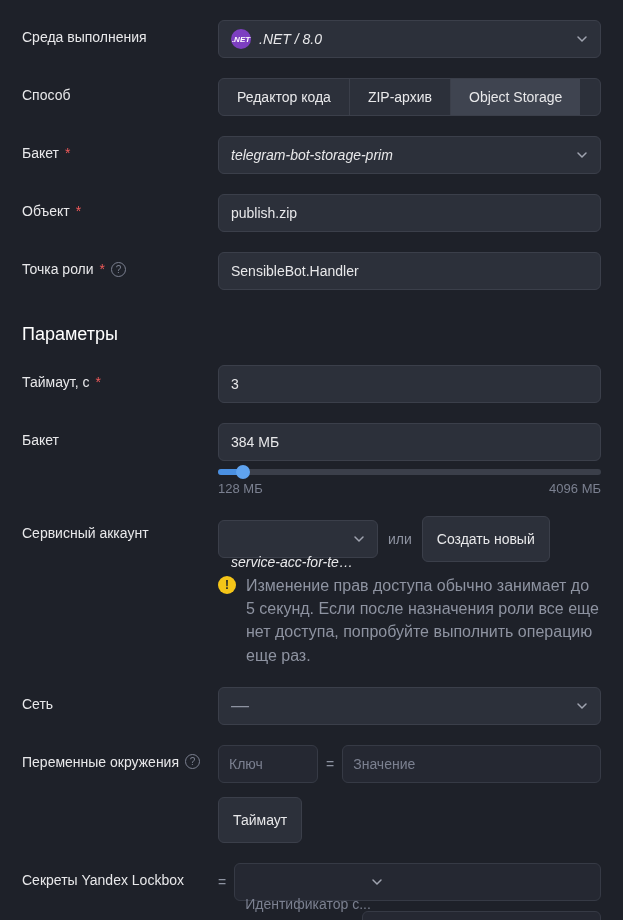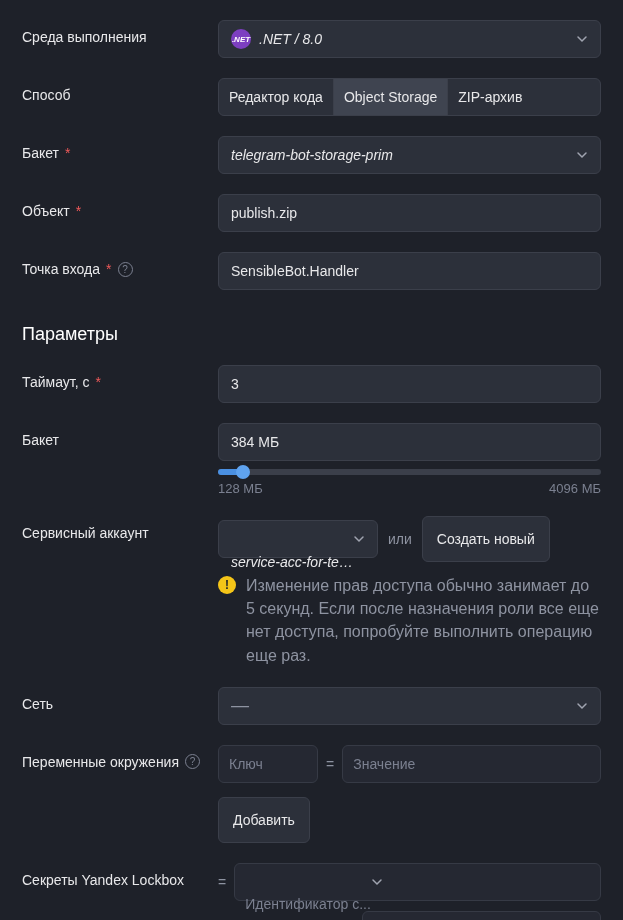--- a/index.html
+++ b/index.html
@@ -53,21 +53,21 @@
     }
     .text-input::placeholder { color: #7b8090; }
     .segmented {
       display: flex;
       background: #2c303a;
       border: 1px solid #3b3f4a;
       border-radius: 6px;
       overflow: hidden;
     }
     .segmented .seg {
-      padding: 8px 10px;
+      padding: 8px 18px;
       cursor: pointer;
       border-right: 1px solid #3b3f4a;
       height: 36px;
       display: flex;
       align-items: center;
       justify-content: center;
       white-space: nowrap;
     }
     .segmented .seg:last-child { border-right: none; }
     .segmented .seg.active { background: #3f4450; }
@@ -233,22 +233,22 @@
       </span>
     </div>
   </div>
 </div>
 
 <div class="form-row">
   <label class="form-label">Способ</label>
   <div class="form-controls">
     <div class="segmented">
       <div class="seg">Редактор кода</div>
+      <div class="seg">ZIP-архив</div>
       <div class="seg active">Object Storage</div>
-      <div class="seg">ZIP-архив</div>
     </div>
   </div>
 </div>
 
 <div class="form-row">
   <label class="form-label">
     <span>Бакет</span>
       <span class="req-star">*</span>
   </label>
   <div class="form-controls">
@@ -268,21 +268,21 @@
     <span>Объект</span>
       <span class="req-star">*</span>
   </label>
   <div class="form-controls">
     <input type="text" class="text-input" value="publish.zip" style="">
   </div>
 </div>
 
 <div class="form-row">
   <label class="form-label">
-    <span>Точка входа</span>
+    <span>Точка роли</span>
       <span class="req-star">*</span>
     <span class="help-icon">?</span>
   </label>
   <div class="form-controls">
     <input type="text" class="text-input" value="SensibleBot.Handler" style="">
   </div>
 </div>
 
 <h2 class="section-title">Параметры</h2>
 
@@ -351,21 +351,21 @@
   <label class="form-label">
     <span>Переменные окружения</span>
     <span class="help-icon">?</span>
   </label>
   <div class="form-controls">
     <div class="kv-row">
       <input class="kv-input kv-small" placeholder="Ключ" style="">
       <span class="eq-sign">=</span>
       <input class="kv-input kv-rest" placeholder="Значение" style="">
     </div>
-    <button class="btn add-btn">Добавить</button>
+    <button class="btn add-btn">Таймаут</button>
   </div>
 </div>
 
 <div class="form-row">
   <label class="form-label">Секреты Yandex Lockbox</label>
   <div class="form-controls secret-stack">
     <div class="kv-row">
       <span class="eq-sign">=</span>
       <div class="select-box-compact">
         <span class="truncate">Идентификатор с...</span>

